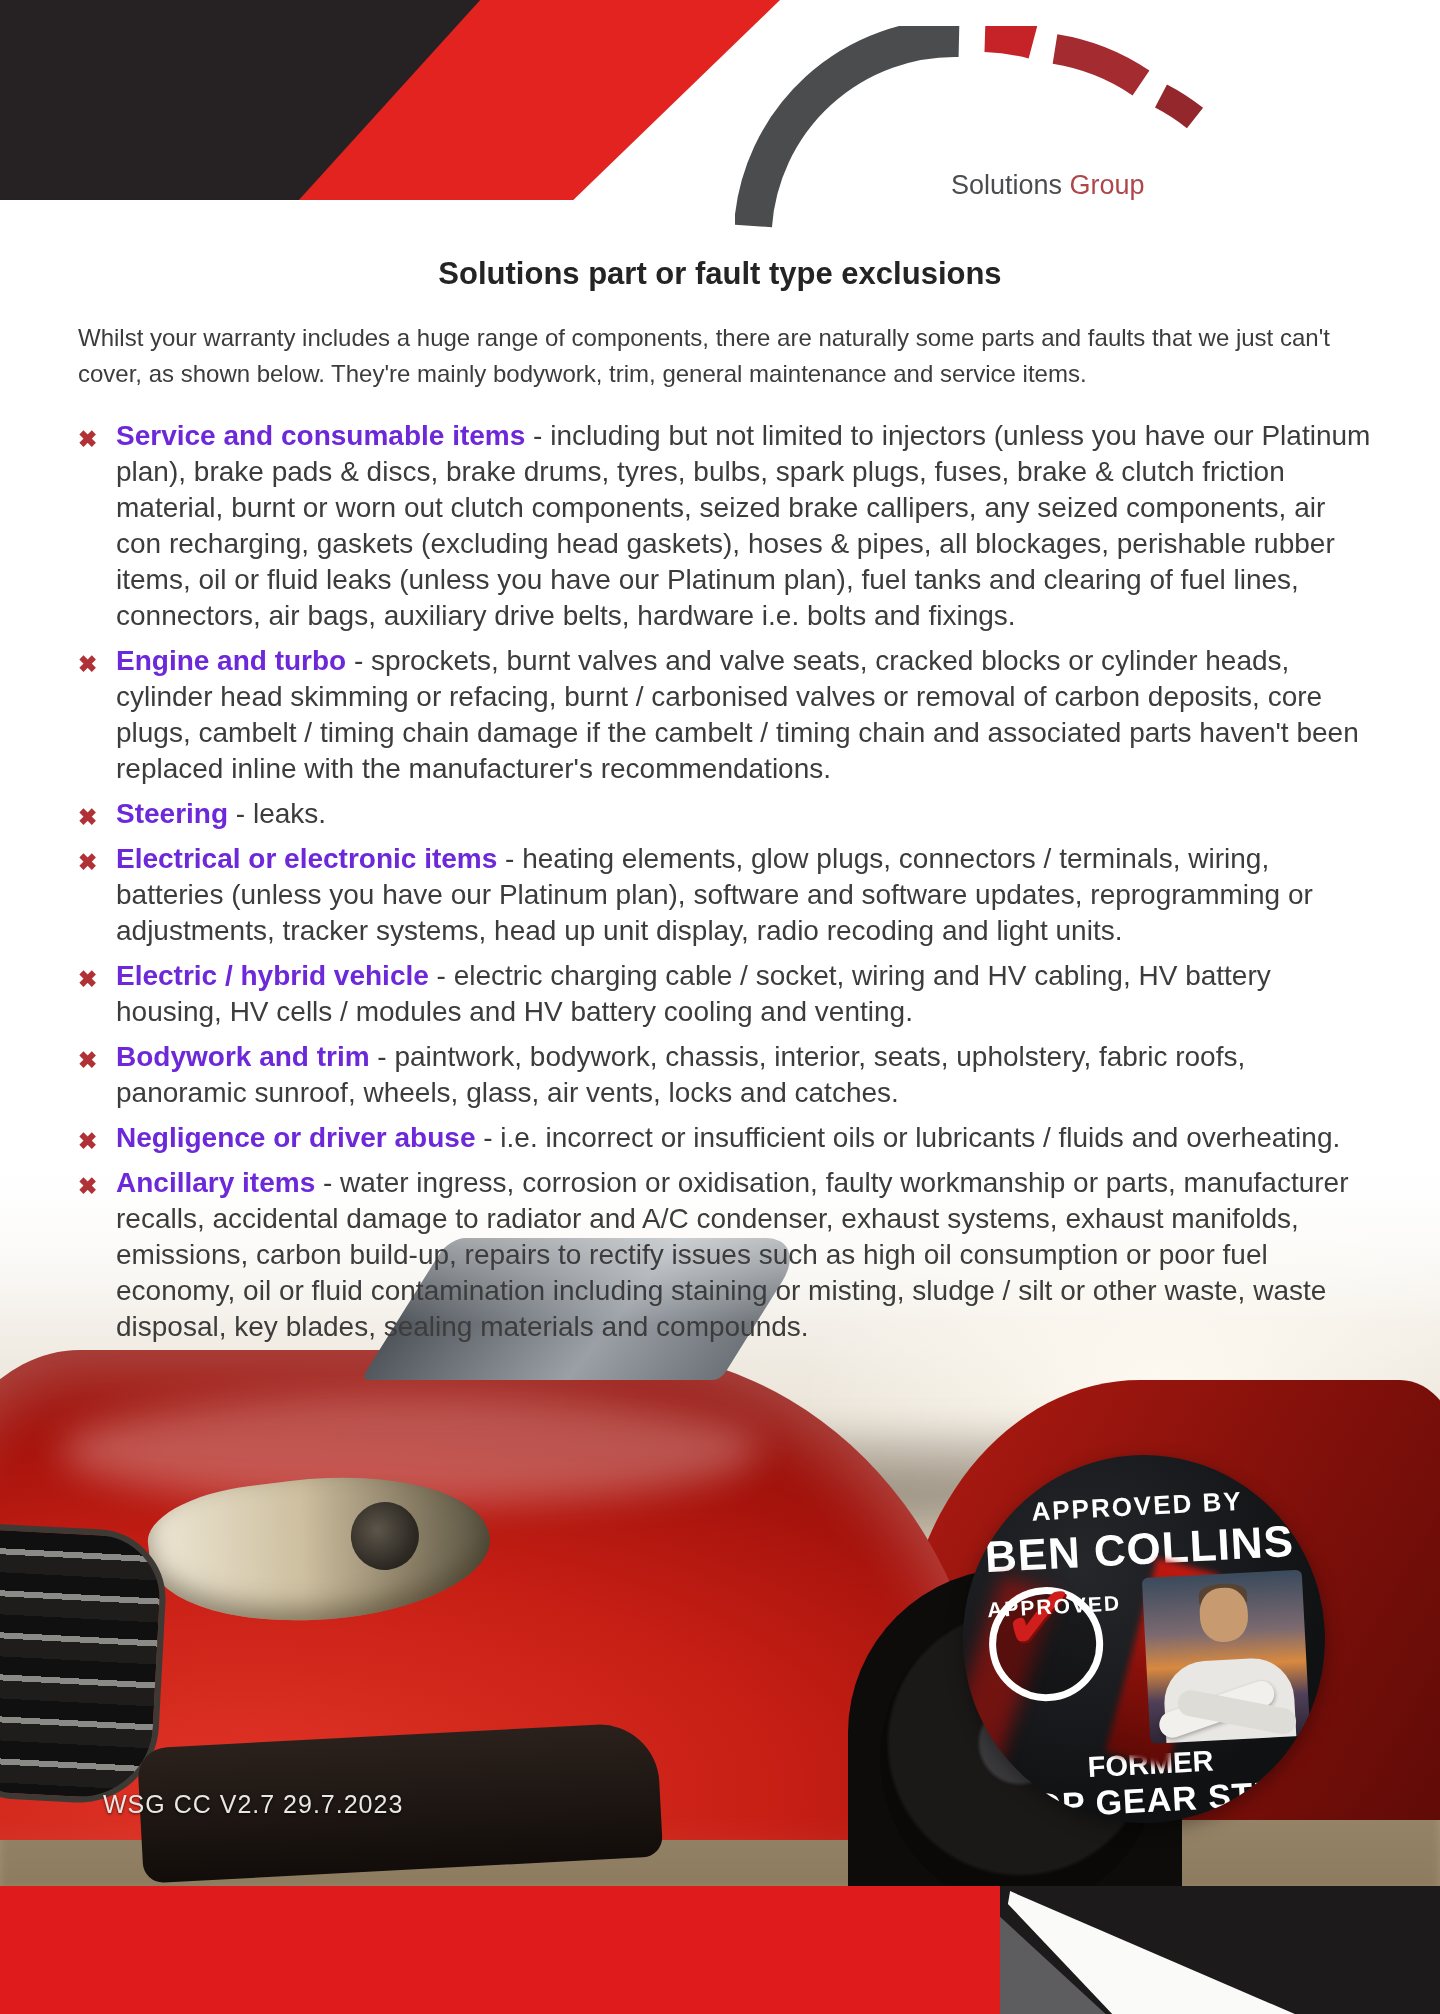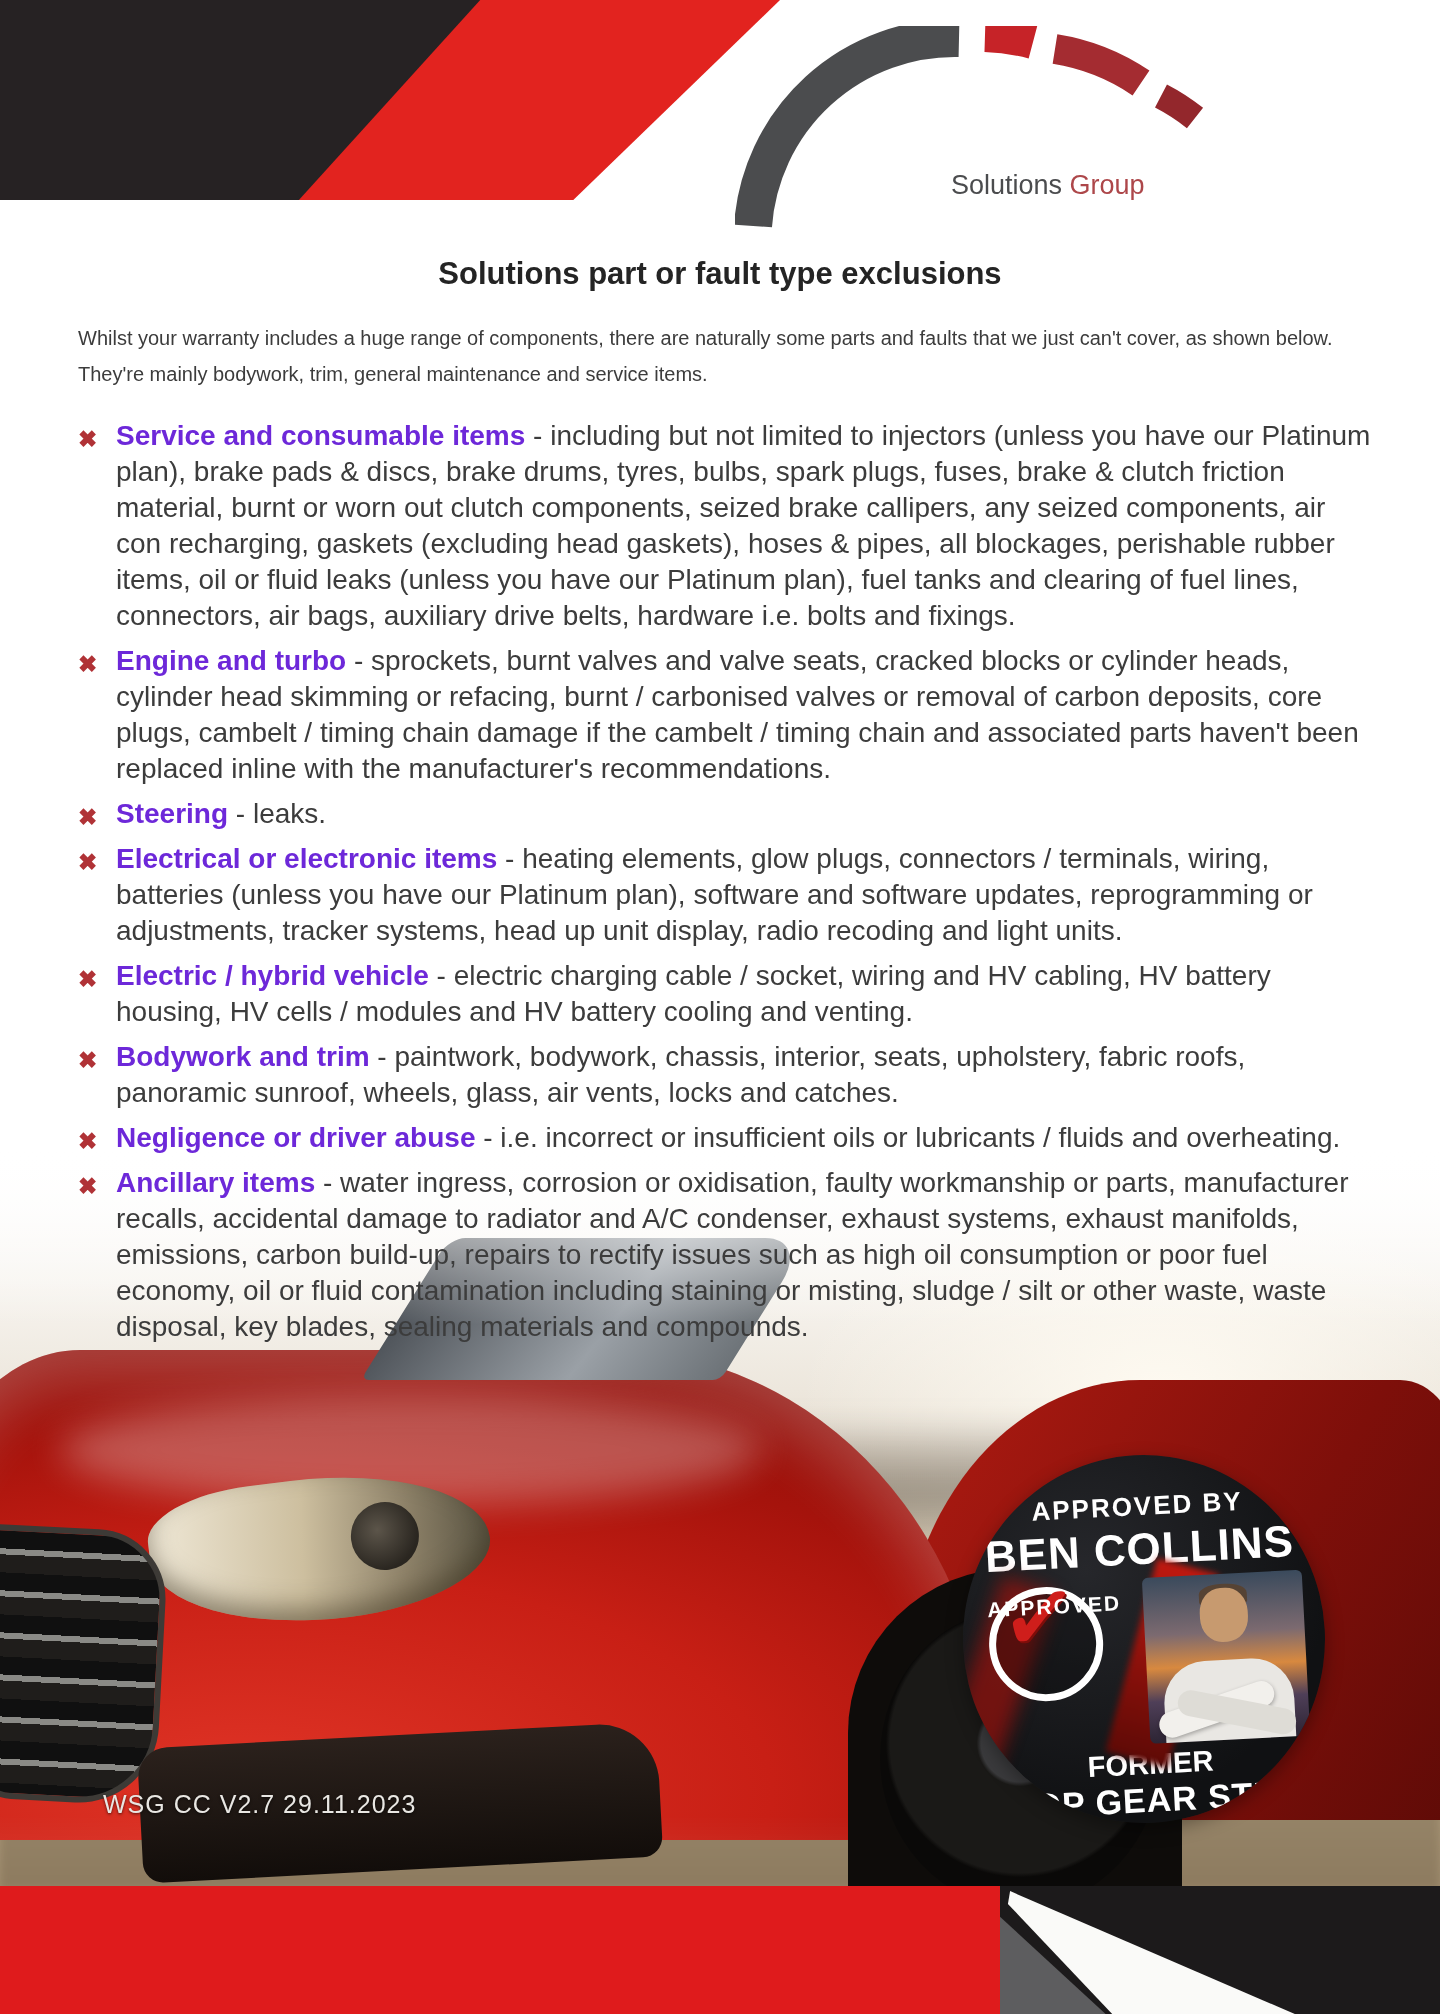--- a/index.html
+++ b/index.html
@@ -15,21 +15,21 @@
   
   .logo{position:absolute;left:735px;top:26px;width:545px;height:205px;}
   .logo svg{position:absolute;left:0;top:0;}
   .logo-warranty{position:absolute;left:212px;top:76px;font-size:58px;font-weight:600;color:#4b4c4e;letter-spacing:-1px;line-height:1;}
   .logo-sub{position:absolute;left:216px;top:146px;font-size:27px;line-height:1;color:#4b4c4e;}
   .logo-sub .grp{color:#ad474a;}
   
   .doc-title{position:absolute;left:0;top:256px;width:100%;text-align:center;
     font-size:31px;font-weight:bold;color:#242424;z-index:3;}
   .content{position:absolute;left:78px;top:320px;width:1294px;color:#3c3c3c;z-index:3;}
-  .intro{font-size:20px;line-height:36px;margin:0 0 26px 0;}
+  .intro{font-size:24px;line-height:36px;margin:0 0 26px 0;}
   .exclusion{position:relative;padding-left:38px;margin-bottom:9px;font-size:28px;line-height:36px;}
   .exclusion .xmark{position:absolute;left:0;top:3px;font-size:23px;color:#b03236;font-weight:bold;}
   .exclusion b{color:#6d28d9;}
   
   .photo{position:absolute;left:0;top:1150px;width:1440px;height:738px;overflow:hidden;z-index:1;}
   .photo div{position:absolute;}
   .p-base{inset:0;background:linear-gradient(180deg,#ffffff 0%,#f7f4ef 18%,#e9e2d6 38%,#cfc0a6 58%,#b5a283 78%,#a28f71 100%);}
   .p-glow{right:-80px;top:30px;width:720px;height:430px;border-radius:50%;
     background:radial-gradient(closest-side,rgba(255,251,242,.95),rgba(255,251,242,0));}
   .p-hills{left:0;top:265px;width:1440px;height:130px;filter:blur(11px);
@@ -170,21 +170,21 @@
   <div class="car-hood-light"></div>
   <div class="windshield"></div>
   <div class="headlight">
       <div class="lens"></div>
     </div>
   <div class="grille"></div>
   <div class="intake"></div>
   <div class="wheel-arch"></div>
   <div class="wheel"></div>
   <div class="p-fade-top"></div>
-  <div class="version">WSG CC V2.7 29.11.2023</div>
+  <div class="version">WSG CC V2.7 29.7.2023</div>
 </div>
 
 <div class="badge">
   <div class="b-approvedby">APPROVED BY</div>
   <div class="b-name">BEN COLLINS</div>
   <div class="b-mid">
     <div class="b-ribbon"></div>
     <div class="b-ribbon2"></div>
     <div class="b-stig">
       <div class="stig-hair"></div>

